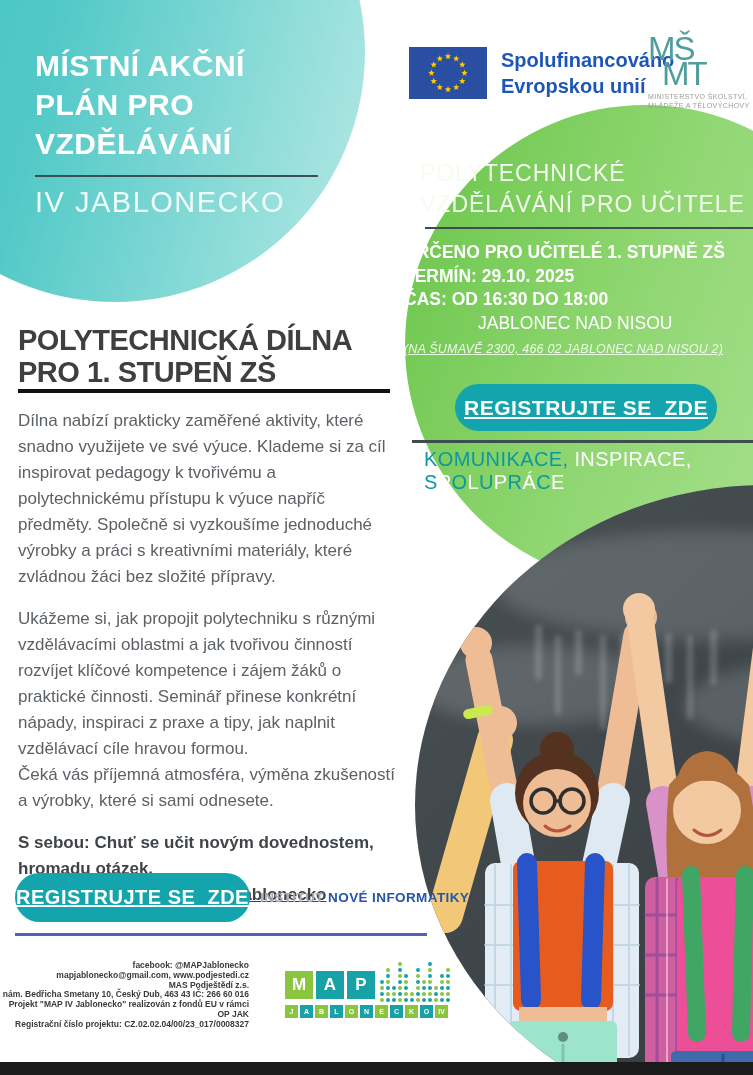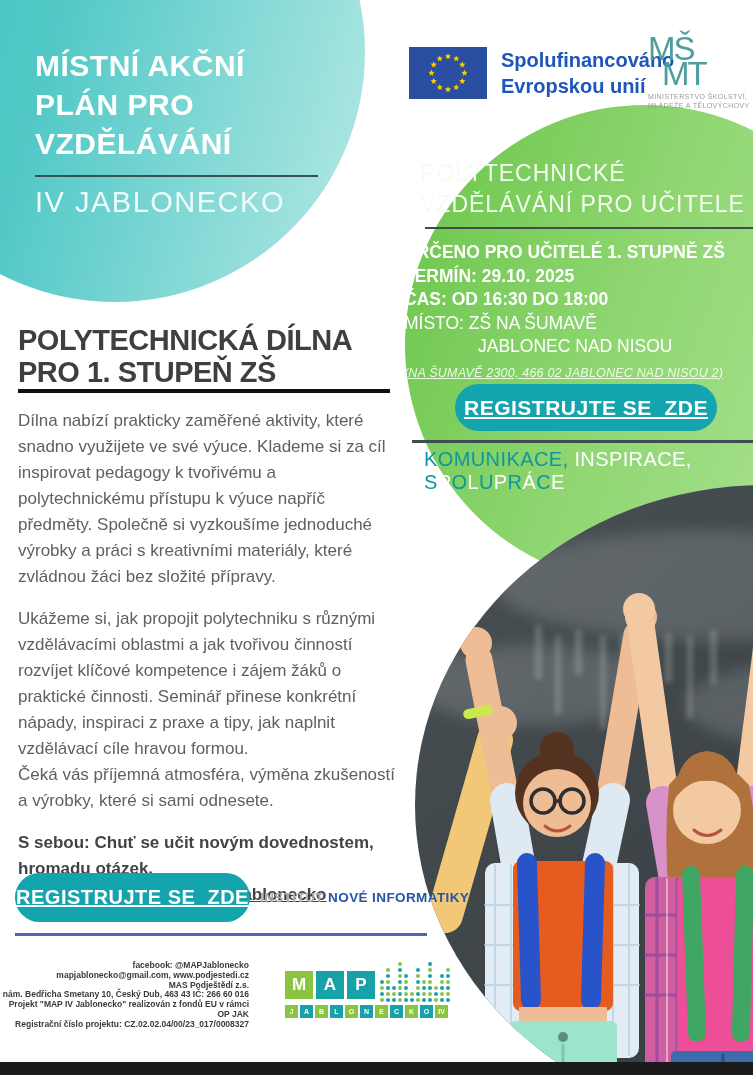--- a/index.html
+++ b/index.html
@@ -135,21 +135,20 @@
 
   <div class="event event-title">
     <div>POLYTECHNICKÉ</div>
     <div>VZDĚLÁVÁNÍ PRO UČITELE</div>
   </div>
   <div class="event-rule1"></div>
   <div class="event event-details">
     <div class="b">URČENO PRO UČITELÉ 1. STUPNĚ ZŠ</div>
     <div class="b">TERMÍN: 29.10. 2025</div>
     <div class="b">ČAS: OD 16:30 DO 18:00</div>
-    <div>MÍSTO: ZŠ NA ŠUMAVĚ</div>
     <div class="indent">JABLONEC NAD NISOU</div>
     <a class="event-note">(NA ŠUMAVĚ 2300, 466 02 JABLONEC NAD NISOU 2)</a>
   </div>
   <button class="register-btn register-top">REGISTRUJTE SE  ZDE</button>
   <div class="event-rule2"></div>
   <div class="tagline"><span style="color: rgb(14, 151, 160);">KOMUNIKACE,</span><span style="color: rgb(255, 255, 255);"> INSPIRACE, </span><span style="color: rgb(14, 151, 160);">S</span><span style="color: rgb(255, 255, 255);">P</span><span style="color: rgb(14, 151, 160);">O</span><span style="color: rgb(255, 255, 255);">L</span><span style="color: rgb(14, 151, 160);">U</span><span style="color: rgb(255, 255, 255);">P</span><span style="color: rgb(14, 151, 160);">R</span><span style="color: rgb(255, 255, 255);">Á</span><span style="color: rgb(14, 151, 160);">C</span><span style="color: rgb(255, 255, 255);">E</span></div>
 
   <div class="main-heading">
     <div>POLYTECHNICKÁ DÍLNA</div>
     <div>PRO 1. STUPEŇ ZŠ</div>

